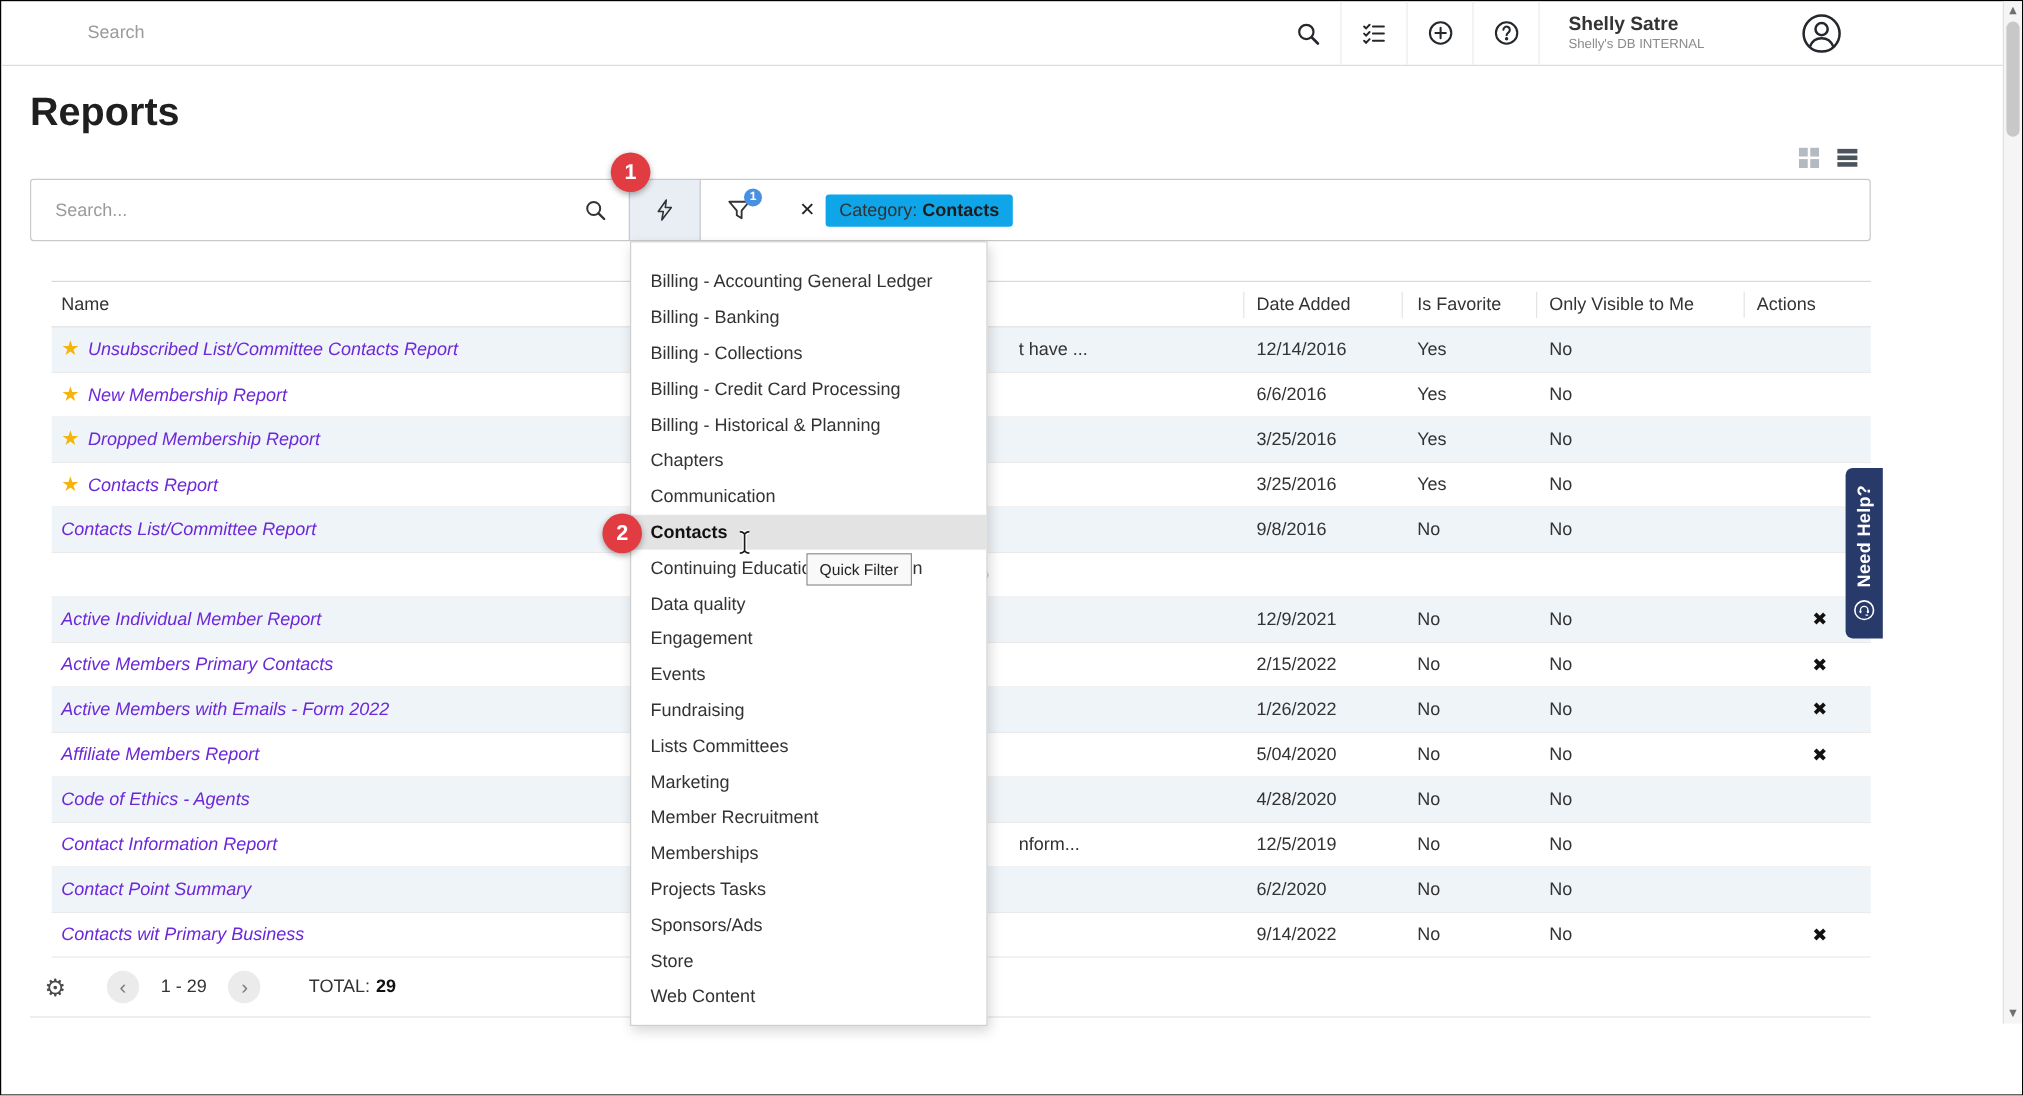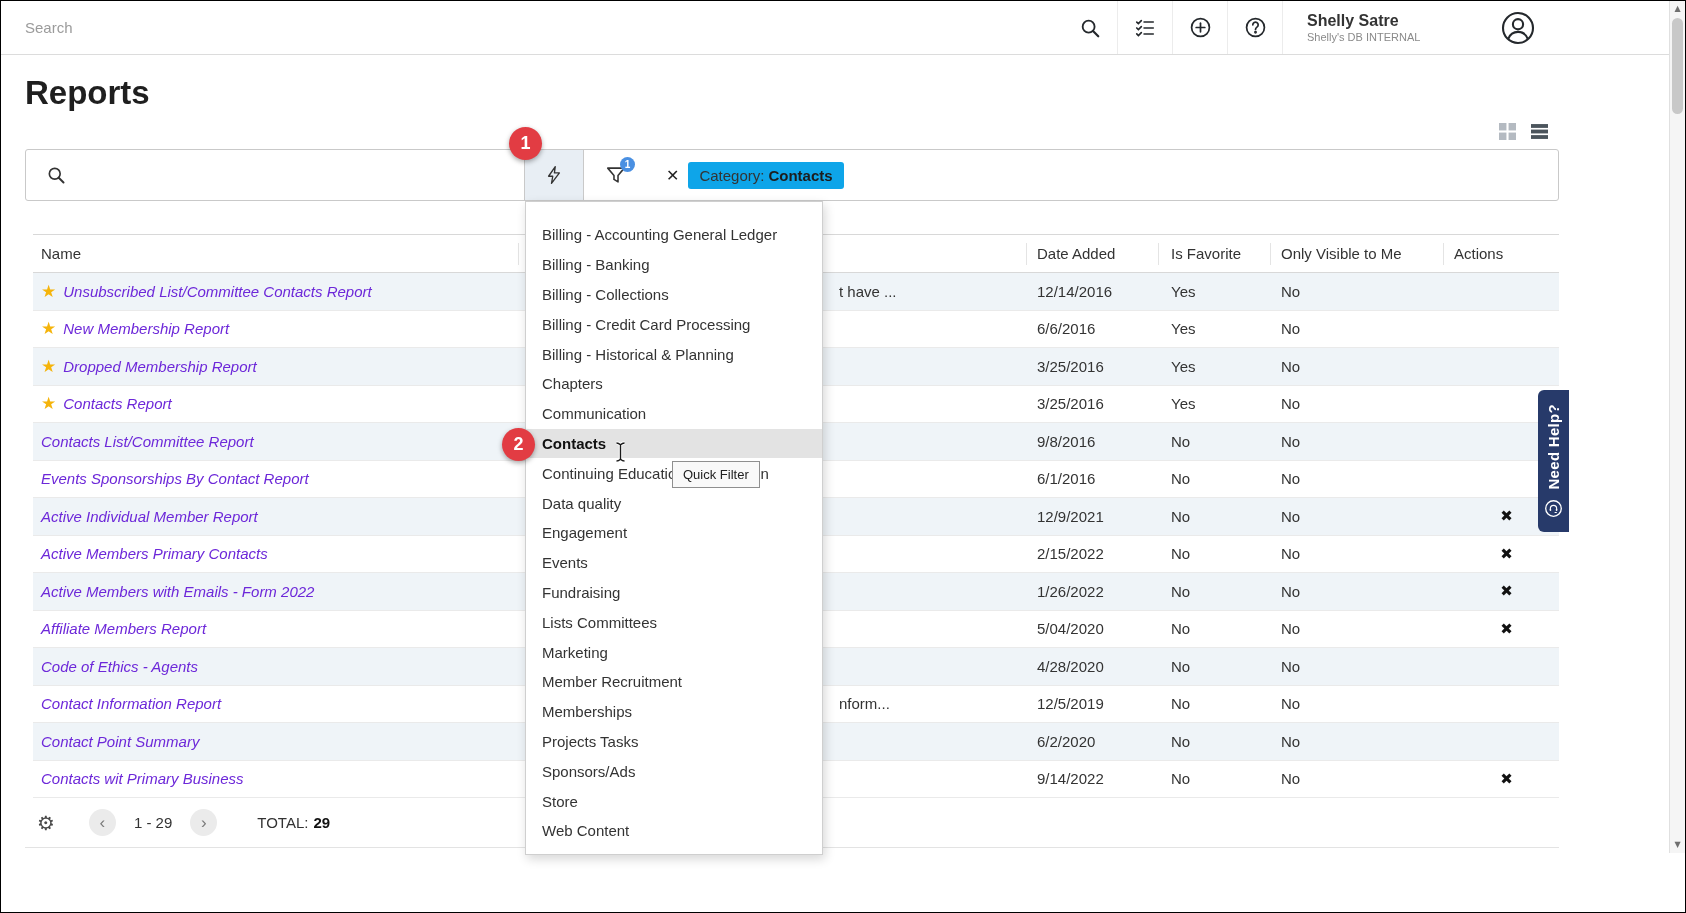--- a/index.html
+++ b/index.html
@@ -2,21 +2,21 @@
 <html><head>
 <meta charset="utf-8">
 <style>
   *{margin:0;padding:0;box-sizing:border-box;}
   body{background:#fff;}
   .window{width:1686px;height:913px;border:1px solid #000;position:relative;background:#fff;
           font-family:"Liberation Sans","DejaVu Sans",sans-serif;overflow:hidden;color:#333;}
 
   
   .topbar{height:54px;border-bottom:1px solid #dcdcdc;display:flex;align-items:center;padding:0 140px 0 24px;}
-  .topbar-search{flex:1 1 auto;border:none;outline:none;font-size:15px;color:#555;background:transparent;}
+  .topbar-search{flex:1 1 auto;border:none;outline:none;font-size:15px;color:#555;background:transparent;margin-left:48px;}
   .topbar-search::placeholder{color:#9b9b9b;}
   .topbar-right{display:flex;align-items:center;height:100%;}
   .tb-icon{width:54px;height:100%;display:flex;align-items:center;justify-content:center;color:#24282c;cursor:pointer;}
   .tb-sep{width:1px;height:100%;background:#ececec;}
   .tb-user{margin:0 24px 0 24px;min-width:160px;}
   .tb-user-name{font-size:16px;font-weight:700;color:#333;line-height:19px;}
   .tb-user-org{font-size:11px;color:#8a8a8a;line-height:14px;}
 
   
   .page-title{font-size:33px;font-weight:600;color:#1f1f1f;margin:18px 0 0 24px;line-height:40px;}
@@ -35,21 +35,21 @@
             display:flex;align-items:center;justify-content:center;color:#333;cursor:pointer;}
   .funnel-wrap{width:64px;position:relative;display:flex;align-items:center;justify-content:center;color:#333;cursor:pointer;}
   .fbadge{position:absolute;top:7px;right:13px;min-width:15px;height:15px;padding:0 3px;border-radius:8px;background:#4a90e2;
           color:#fff;font-size:10px;font-weight:700;line-height:15px;text-align:center;}
   .chip-area{display:flex;align-items:center;gap:9px;margin-left:18px;}
   .chip-x{font-size:16px;color:#222;cursor:pointer;font-weight:600;}
   .chip{background:#0ea5e9;border-radius:3px;padding:5px 11px;font-size:15px;color:#333;white-space:nowrap;}
   .chip b{color:#1d1d1d;margin-left:4px;}
 
   
-  .rtable{margin:33px 126px 0 32px;font-size:15px;}
+  .rtable{margin:33px 126px 0 42px;font-size:15px;}
   .thead{display:flex;height:39px;align-items:center;border-top:1px solid #d8d8d8;border-bottom:1px solid #d8d8d8;color:#333;}
   .thead .cell{display:flex;align-items:center;height:22px;border-right:1px solid #e4e4e4;}
   .thead .cell:last-child{border-right:none;}
   .cell{flex:0 0 auto;white-space:nowrap;overflow:hidden;}
   .c-name{width:486px;padding-left:8px;}
   .c-desc{width:508px;padding-left:10px;}
   .c-date{width:132px;padding-left:10px;}
   .c-fav{width:112px;padding-left:12px;}
   .c-vis{width:173px;padding-left:10px;}
   .c-act{width:125px;padding-left:10px;}
@@ -171,20 +171,21 @@
         <svg width="17" height="17" viewBox="0 0 16 16" fill="currentColor">
             <rect x="0" y="1" width="16" height="3.6"></rect>
             <rect x="0" y="6.2" width="16" height="3.6"></rect>
             <rect x="0" y="11.4" width="16" height="3.6"></rect>
           </svg>
       </span>
     </div>
 
     <div class="toolbar">
       <div class="tsearch">
+        <input type="text" placeholder="Search..." style="">
         <span class="sicon">
           <svg width="20" height="20" viewBox="0 0 24 24">
               <circle cx="10.5" cy="10.5" r="6.5" fill="none" stroke="currentColor" stroke-width="2"></circle>
               <line x1="15.3" y1="15.3" x2="21" y2="21" stroke="currentColor" stroke-width="2.4" stroke-linecap="round"></line>
             </svg>
         </span>
       </div>
       <button class="bolt-btn">
         <span style="line-height:0;">
           <svg width="20" height="24" viewBox="0 0 24 24" fill="none" stroke="currentColor" stroke-width="1.6" stroke-linejoin="round">
@@ -260,21 +261,20 @@
     <div class="cell c-name"><a href="#" class="rlink">Contacts List/Committee Report</a></div>
     <div class="cell c-desc"></div>
     <div class="cell c-date">9/8/2016</div>
     <div class="cell c-fav">No</div>
     <div class="cell c-vis">No</div>
     <div class="cell c-act">
               <span class="xbtn" style="visibility: hidden;">✖</span>
             </div>
   </div>
           <div class="trow">
-    <div class="cell c-name"><a href="#" class="rlink">Events Sponsorships By Contact Report</a></div>
     <div class="cell c-desc"></div>
     <div class="cell c-date">6/1/2016</div>
     <div class="cell c-fav">No</div>
     <div class="cell c-vis">No</div>
     <div class="cell c-act">
               <span class="xbtn" style="visibility: hidden;">✖</span>
             </div>
   </div>
           <div class="trow">
     <div class="cell c-name"><a href="#" class="rlink">Active Individual Member Report</a></div>

